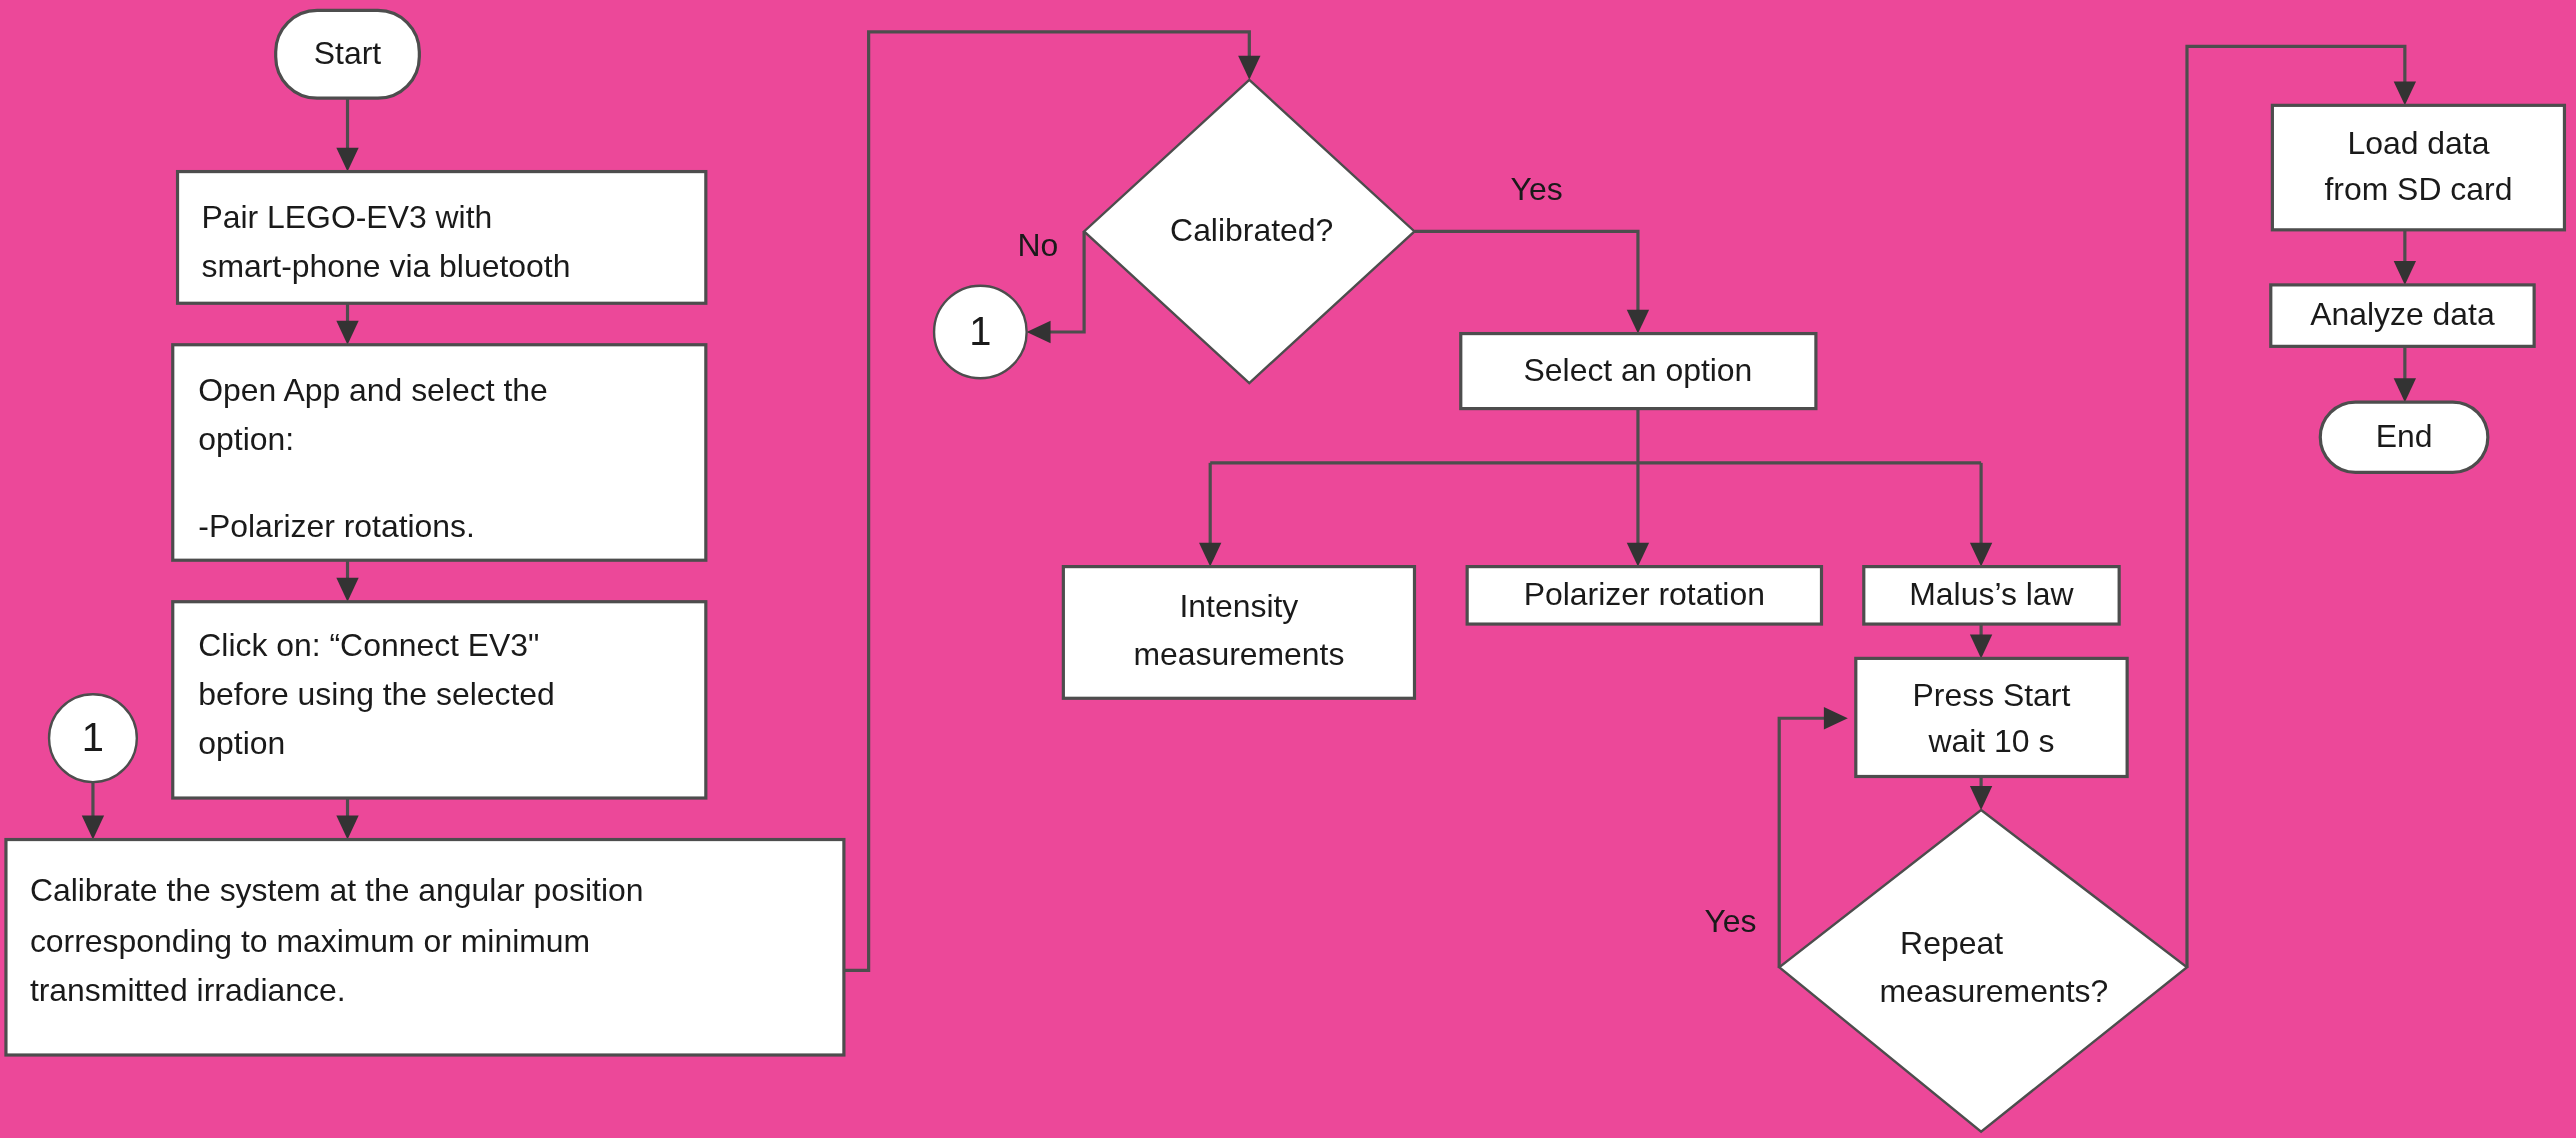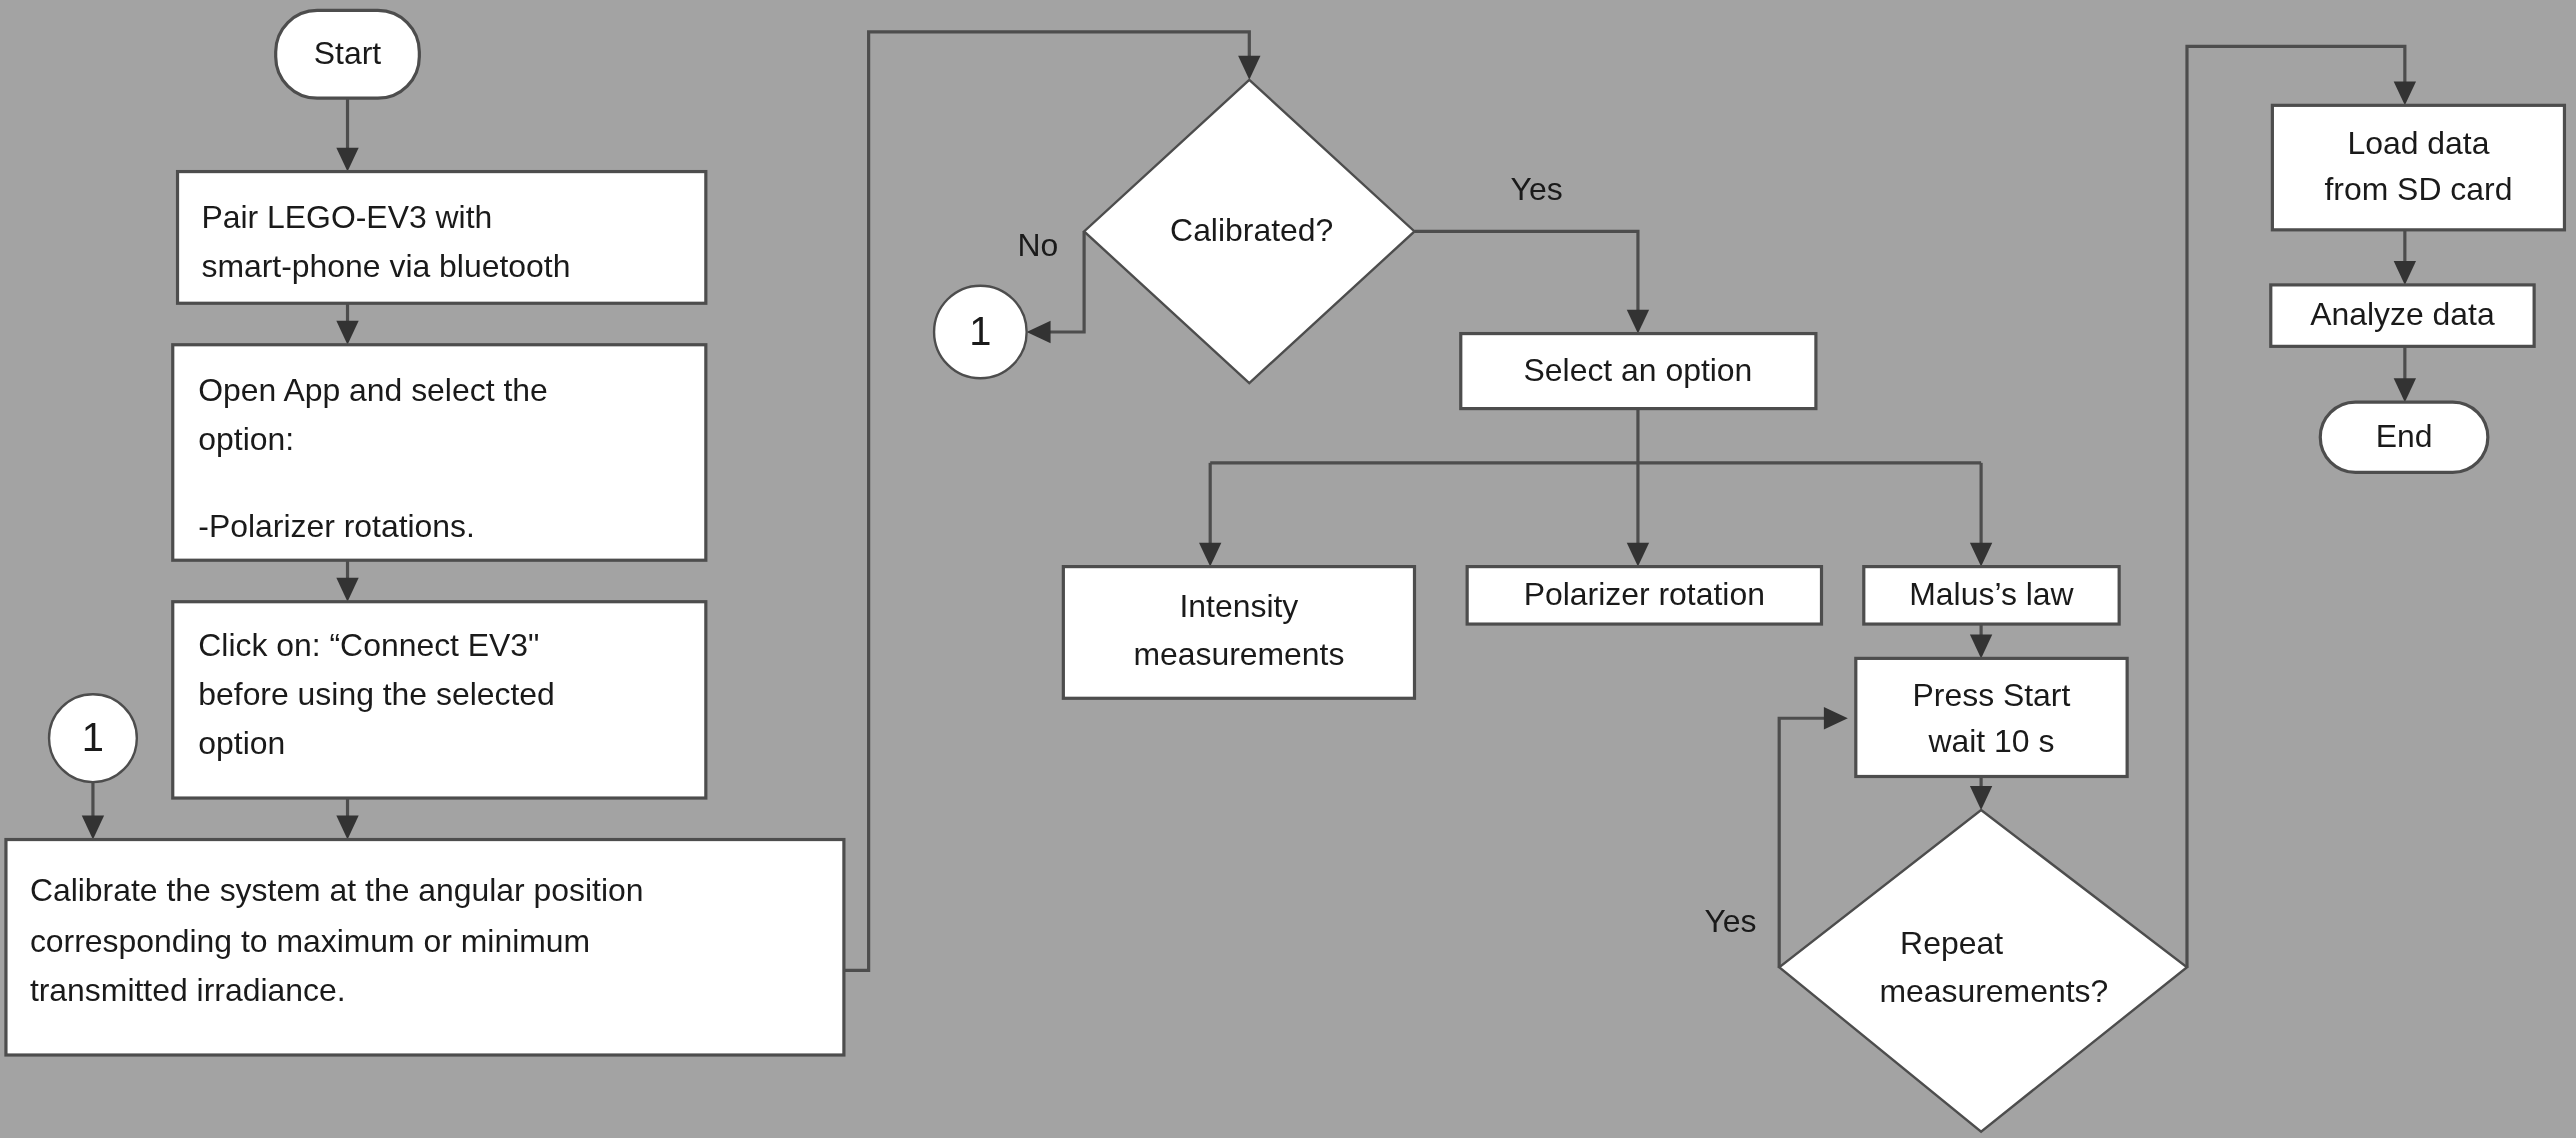--- a/index.html
+++ b/index.html
@@ -7,21 +7,21 @@
     padding: 0;
     background: #ffffff;
   }
   body {
     font-family: "Liberation Sans", sans-serif;
   }
   #flow-root {
     position: relative;
     width: 2576px;
     height: 1138px;
-    background: #a3a3a3;
+    background: #ec4899;
     overflow: hidden;
   }
   svg.flow-canvas {
     position: absolute;
     top: 0;
     left: 0;
     width: 2576px;
     height: 1138px;
   }
   .node-shape {

